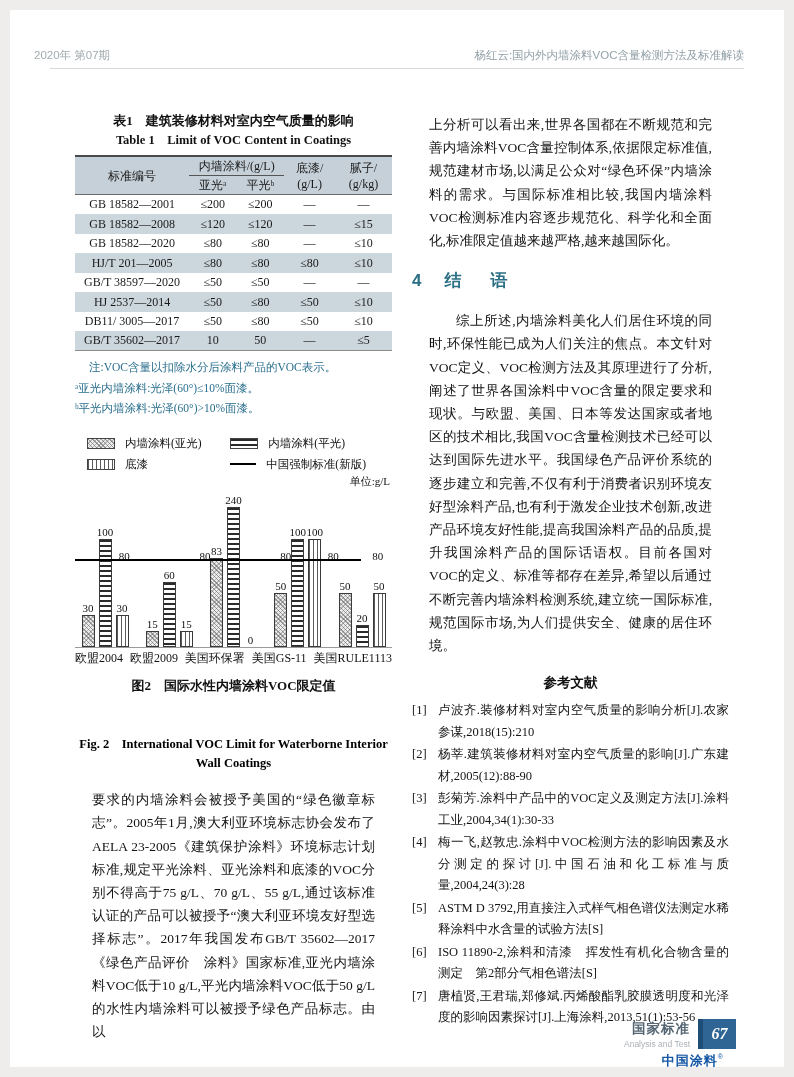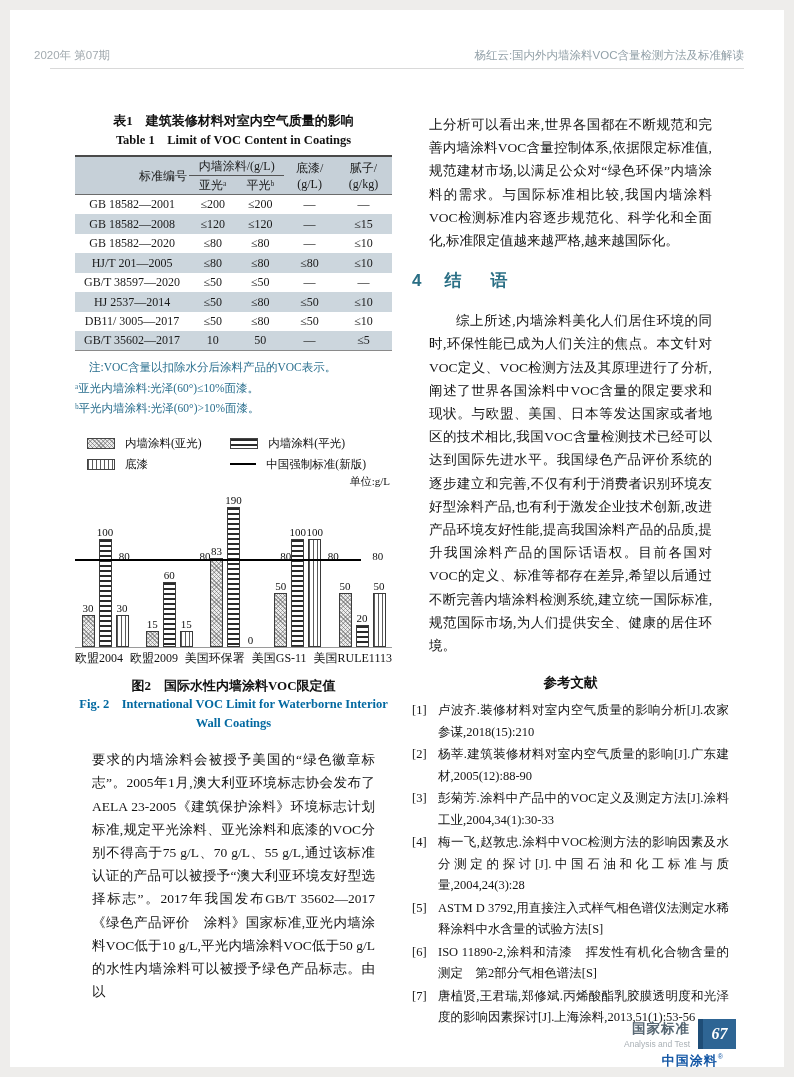--- a/index.html
+++ b/index.html
@@ -94,21 +94,21 @@
     background-image:repeating-linear-gradient(to right,#5a5a5a 0,#5a5a5a 1px,#ffffff 1px,#ffffff 4px);
   }
   .std-line{position:absolute;left:0;height:0;border-top:2px solid #000;z-index:3;}
   .line-label{
     position:absolute;z-index:4;font-size:11px;color:#111;
     transform:translate(-50%,-50%);background:transparent;
   }
   .cats{display:flex;justify-content:space-between;padding:2px 0 0;}
   .cat{font-size:12px;color:#111;text-align:center;white-space:nowrap;flex:none;}
   .fig-cap-zh{font-weight:bold;font-size:13px;text-align:center;margin-top:10px;color:#111;}
-  .fig-cap-en{font-weight:bold;font-size:12.5px;text-align:center;color:#0369a1;line-height:1.5;}
+  .fig-cap-en{font-weight:bold;font-size:12.5px;text-align:center;color:#000000;line-height:1.5;margin-top:40px;}
 
   
   .body-text{
     font-size:13.5px;line-height:23.2px;color:#141414;
     text-align:justify;margin:17px;
     font-family:"Liberation Serif","DejaVu Serif",serif;
   }
   .col-left .body-text{margin-top:16px;}
   .indent{text-indent:2em;}
 
@@ -164,21 +164,21 @@
   <div class="columns">
 
     <div class="col-left">
 
       <div class="tbl-title-zh">表1　建筑装修材料对室内空气质量的影响</div>
       <div class="tbl-title-en">Table 1　Limit of VOC Content in Coatings</div>
 
       <table class="voc">
         <thead>
           <tr>
-            <th rowspan="2" class="std" style="width:36%;text-align:right;">标准编号</th>
+            <th rowspan="2" class="std" style="width:36%;text-align:center;">标准编号</th>
             <th colspan="2" class="grp" style="width:30%;">内墙涂料/(g/L)</th>
             <th rowspan="2" style="width:16%;">
               <div>底漆/</div>
               <div>(g/L)</div>
             </th>
             <th rowspan="2" style="width:18%;">
               <div>腻子/</div>
               <div>(g/kg)</div>
             </th>
           </tr>
@@ -301,21 +301,21 @@
                 <span class="bar-label">15</span>
                 <div class="bar p-primer" style="height: 16px;"></div>
               </div>
             </div>
             <div class="bar-group">
               <div class="bar-wrap">
                 <span class="bar-label">83</span>
                 <div class="bar p-matte" style="height: 89px;"></div>
               </div>
               <div class="bar-wrap">
-                <span class="bar-label">190</span>
+                <span class="bar-label">240</span>
                 <div class="bar p-flat" style="height: 140px;"></div>
               </div>
               <div class="bar-wrap">
                 <span class="bar-label">0</span>
                 <div class="bar p-primer h0" style="height: 0px;"></div>
               </div>
             </div>
             <div class="bar-group">
               <div class="bar-wrap">
                 <span class="bar-label">50</span>

